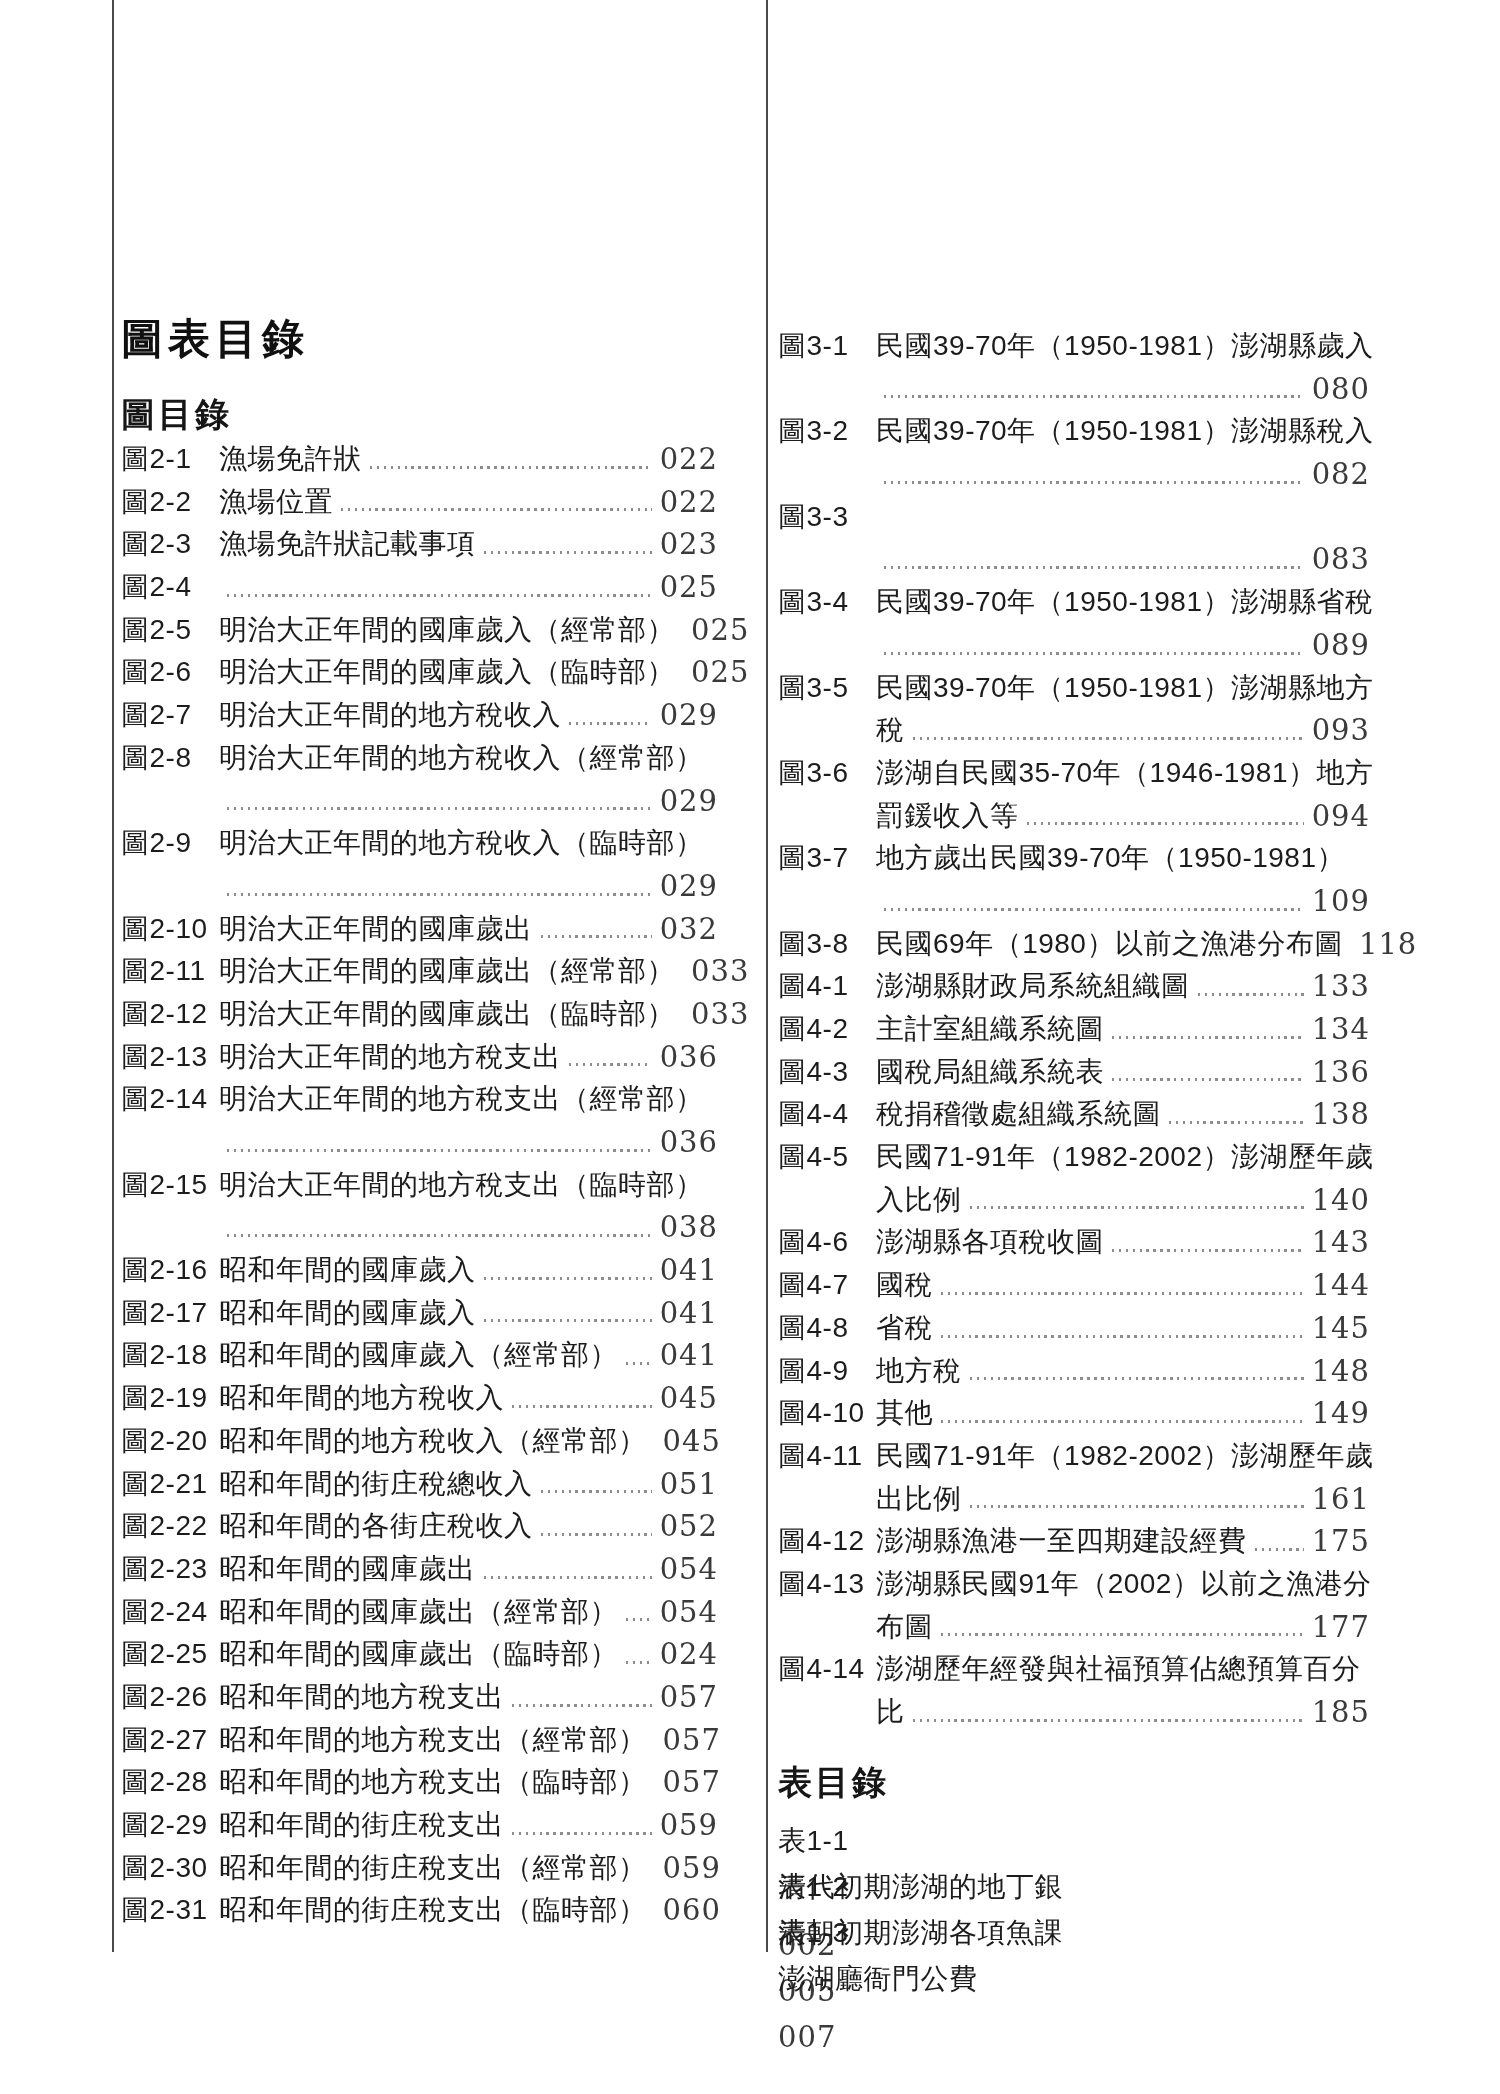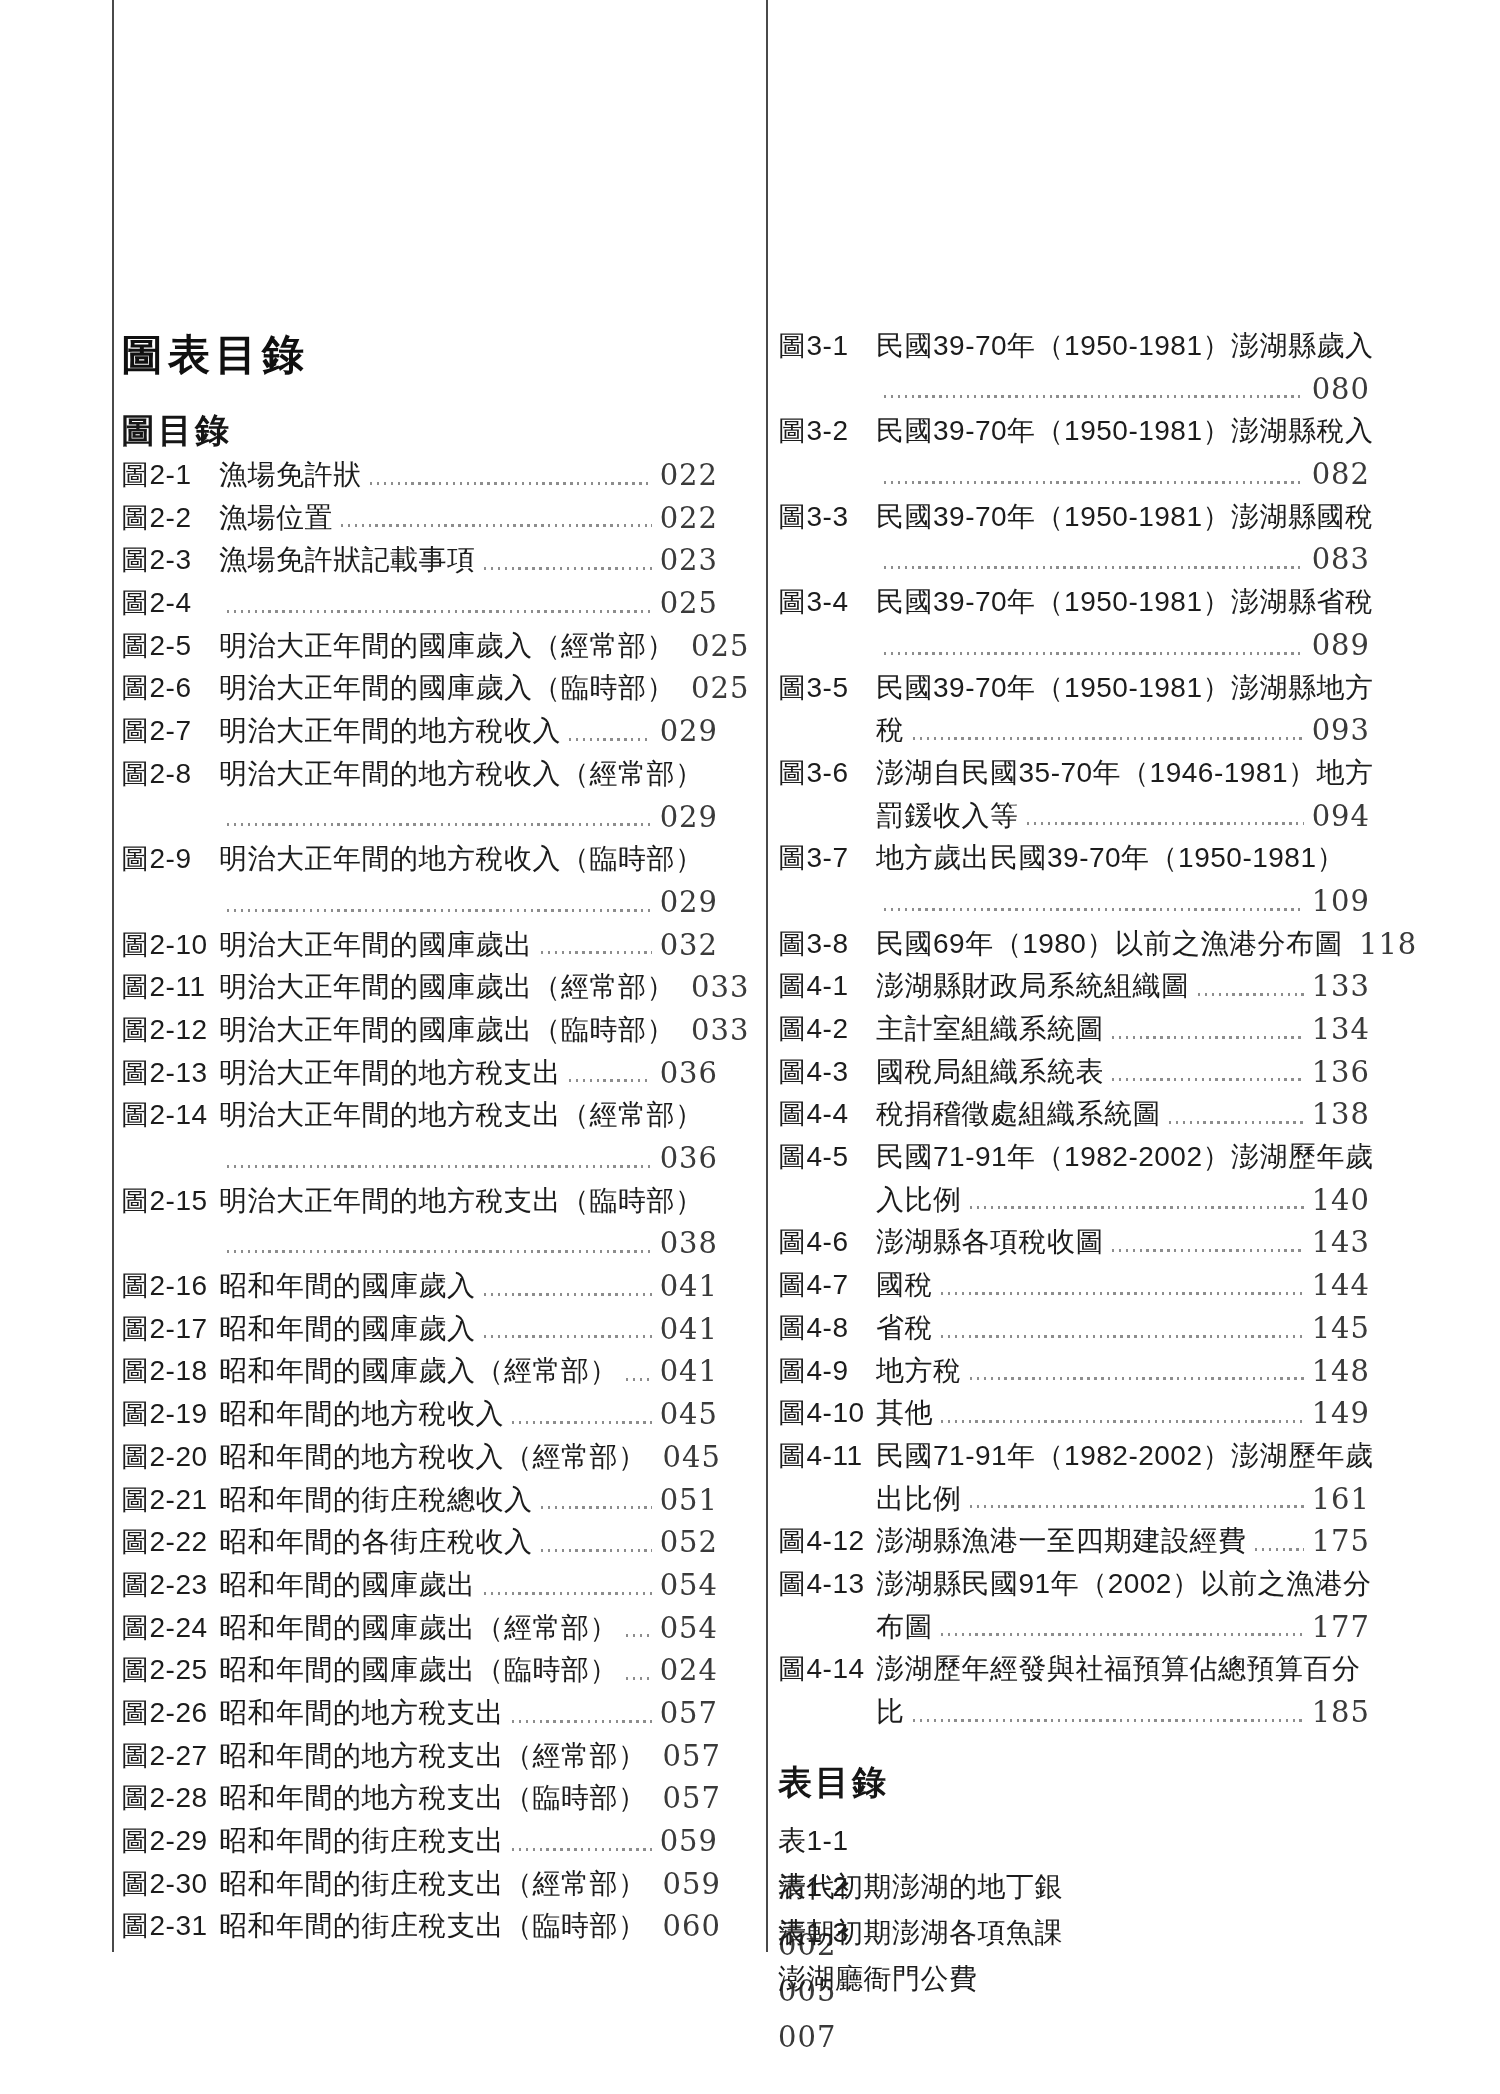--- a/index.html
+++ b/index.html
@@ -9,21 +9,21 @@
     position:relative;
     font-family:"Liberation Sans", sans-serif;
     color:#1c1c1c;
     overflow:hidden;
   }
   .rule { position:absolute; top:0; width:2px; height:1952px; background:#4a4a4a; }
   .rule-left { left:112px; }
   .rule-mid  { left:766px; }
 
   .col { position:absolute; }
-  .col-left  { left:121px; top:328px; width:597px; }
+  .col-left  { left:121px; top:312px; width:597px; }
   .col-right { left:778px; top:323px; width:592px; }
 
   h1.main-title {
     margin:0;
     font-family:"DejaVu Serif", serif;
     font-weight:700;
     font-size:42px; line-height:54px;
     letter-spacing:5px;
     color:#101010;
   }
@@ -286,21 +286,20 @@
       <div class="row">
         <span class="lbl">圖3-2</span>
         <span class="ttl">民國39-70年（1950-1981）澎湖縣稅入</span>
       </div>
       <div class="row cont">
         <span class="leader"></span>
         <span class="pg">082</span>
       </div>
       <div class="row">
         <span class="lbl">圖3-3</span>
-        <span class="ttl">民國39-70年（1950-1981）澎湖縣國稅</span>
       </div>
       <div class="row cont">
         <span class="leader"></span>
         <span class="pg">083</span>
       </div>
       <div class="row">
         <span class="lbl">圖3-4</span>
         <span class="ttl">民國39-70年（1950-1981）澎湖縣省稅</span>
       </div>
       <div class="row cont">

